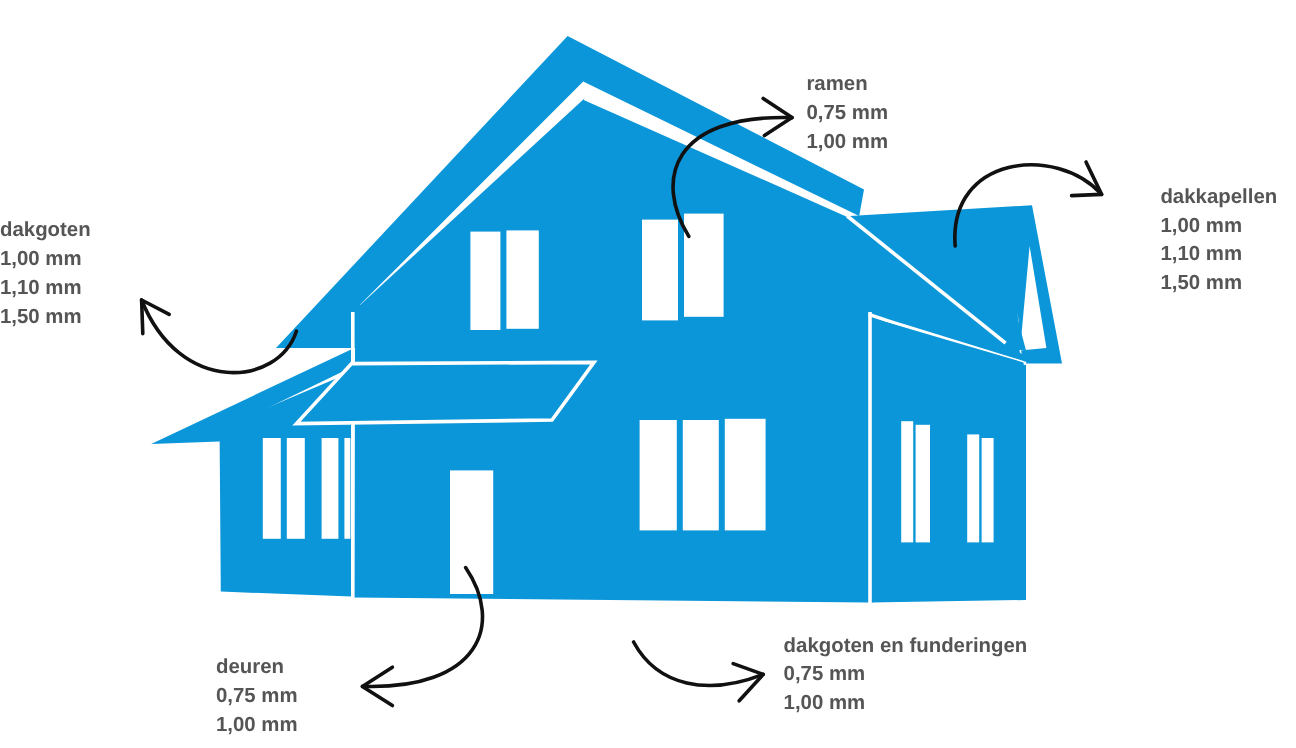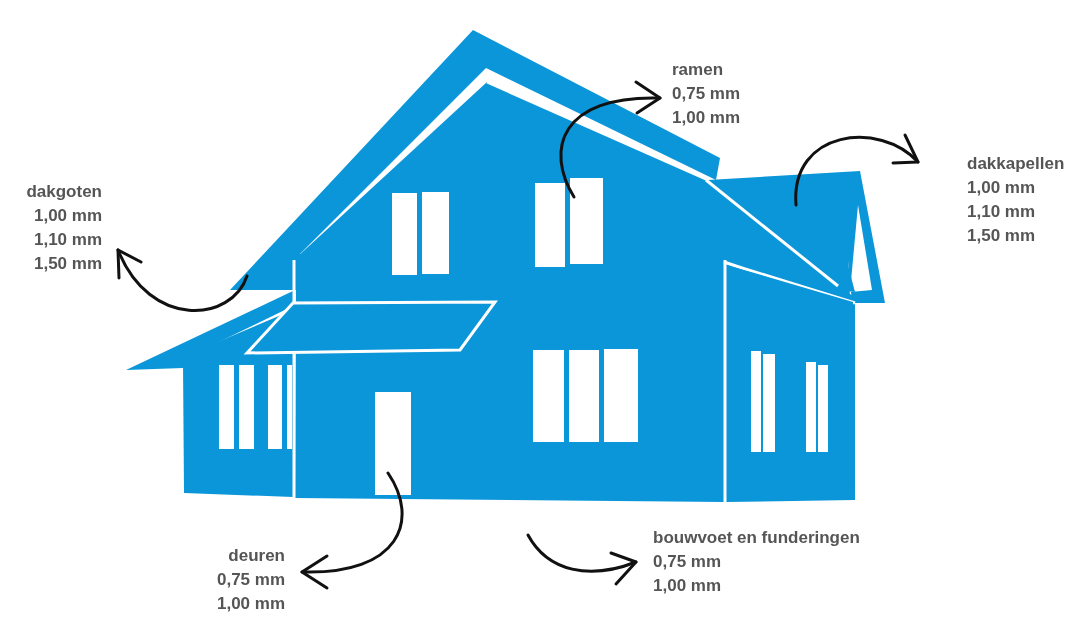--- a/index.html
+++ b/index.html
@@ -1,21 +1,21 @@
 <!DOCTYPE html>
 <html><head>
 <meta charset="utf-8">
 <style>
   html, body { margin: 0; padding: 0; background: #ffffff; }
   body { width: 1080px; height: 623px; position: relative; overflow: hidden;
          font-family: "Liberation Sans", "DejaVu Sans", sans-serif; }
   .scene { position: absolute; left: 0; top: 0; width: 1080px; height: 623px; }
   .label { position: absolute; color: #555555; font-weight: bold; font-size: 17px; line-height: 24px; }
   .label .title, .label .val { display: block; white-space: nowrap; }
-  .right-align { text-align: right; }
+  .right-align { }
   .left-align { text-align: left; }
 </style>
 </head>
 <body>
 
 <div class="scene">
   <svg width="1080" height="623" viewBox="0 0 1080 623" xmlns="http://www.w3.org/2000/svg">
 
     <g>
 
@@ -108,17 +108,17 @@
     <span class="val">1,50 mm</span>
   </div>
 
   <div class="label right-align" style="left:180px; top:544px; width:105px;">
     <span class="title">deuren</span>
     <span class="val">0,75 mm</span>
     <span class="val">1,00 mm</span>
   </div>
 
   <div class="label left-align" style="left:653px; top:526px;">
-    <span class="title">bouwvoet en funderingen</span>
+    <span class="title">dakgoten en funderingen</span>
     <span class="val">0,75 mm</span>
     <span class="val">1,00 mm</span>
   </div>
 </div>
 
 </body></html>

